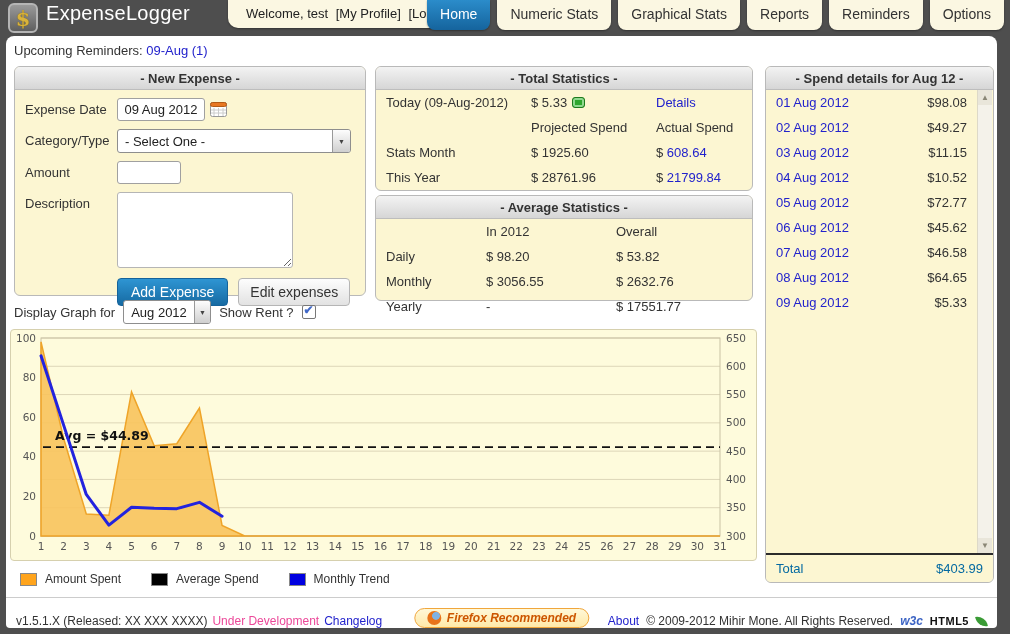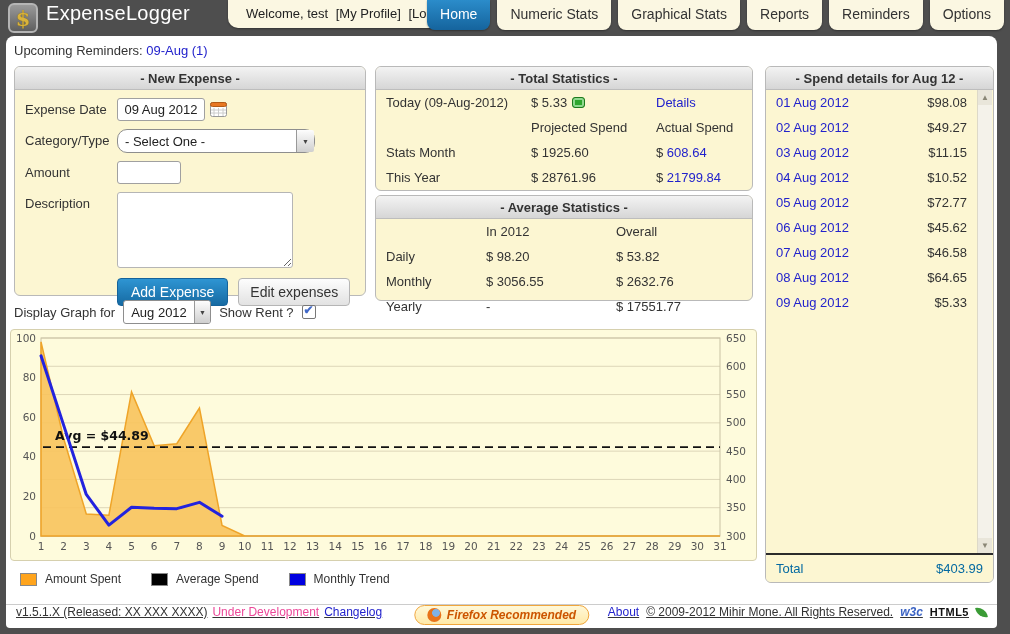--- a/index.html
+++ b/index.html
@@ -77,21 +77,21 @@
   .fakeselect {
     display:inline-flex; align-items:stretch; border:1px solid #8e8e8e;
     border-radius:3px; background:#fff; cursor:pointer; height:24px;
   }
   .fs-text { padding:4px 7px; font-size:13px; color:#222; flex:1; white-space:nowrap; }
   .fs-btn {
     width:18px; display:flex; align-items:center; justify-content:center;
     background:linear-gradient(#fdfdfd,#cfcfcf); border-left:1px solid #999;
     font-size:7px; color:#444; border-radius:0 2px 2px 0;
   }
-  #category-select { width:198px;border-radius:10px; }
+  #category-select { width:234px; }
   #period-select { width:88px; }
   textarea.desc {
     width:176px; height:76px; border:1px solid #b5b5b5; border-radius:3px;
     font-family:"Liberation Sans",sans-serif; font-size:13px; resize:both;
   }
   .btn-row { margin:10px 0 0 102px; display:flex; gap:10px; }
   .btn-primary {
     background:linear-gradient(#2e95d3,#166aa2); color:#fff;
     border:1px solid #15639b; border-radius:4px; padding:5px 13px;
     font-size:14px; cursor:pointer; font-family:"Liberation Sans",sans-serif;
@@ -151,23 +151,23 @@
   
   #chart-box {
     position:absolute; left:4px; top:293px; width:747px; height:232px;
     background:#FEFBDC; border:1px solid #d6d0ae; border-radius:4px;
   }
   #legend { position:absolute; left:14px; top:536px; display:flex; gap:30px; align-items:center; }
   .legend-item { display:flex; align-items:center; gap:8px; font-size:12px; color:#333; }
   .legend-swatch { width:17px; height:13px; border:1px solid #888; display:inline-block; }
   
   #footer {
-    position:absolute; left:0; right:0; bottom:0; height:24px;
+    position:absolute; left:0; right:0; bottom:0; height:31px;
     border-top:1px solid #cccccc; background:#fff; border-radius:0 0 6px 6px;
-    display:flex; align-items:flex-start; padding:0 10px; font-size:12px; color:#333;text-decoration:underline;
+    display:flex; align-items:flex-end; padding:0 10px; font-size:12px; color:#333;
   }
   .foot-left { display:flex; gap:5px; align-items:center; white-space:nowrap; }
   .red-text { color:#ec4899; }
   .ff-badge {
     position:absolute; left:50%; transform:translateX(-50%);
     display:flex; align-items:center; gap:6px;
     border:1px solid #f0a63c; border-radius:11px;
     background:linear-gradient(#fff8d8,#ffe9a8);
     padding:2px 12px; color:#cc5500; font-style:italic; font-weight:bold; font-size:12px;
     cursor:pointer; white-space:nowrap;

